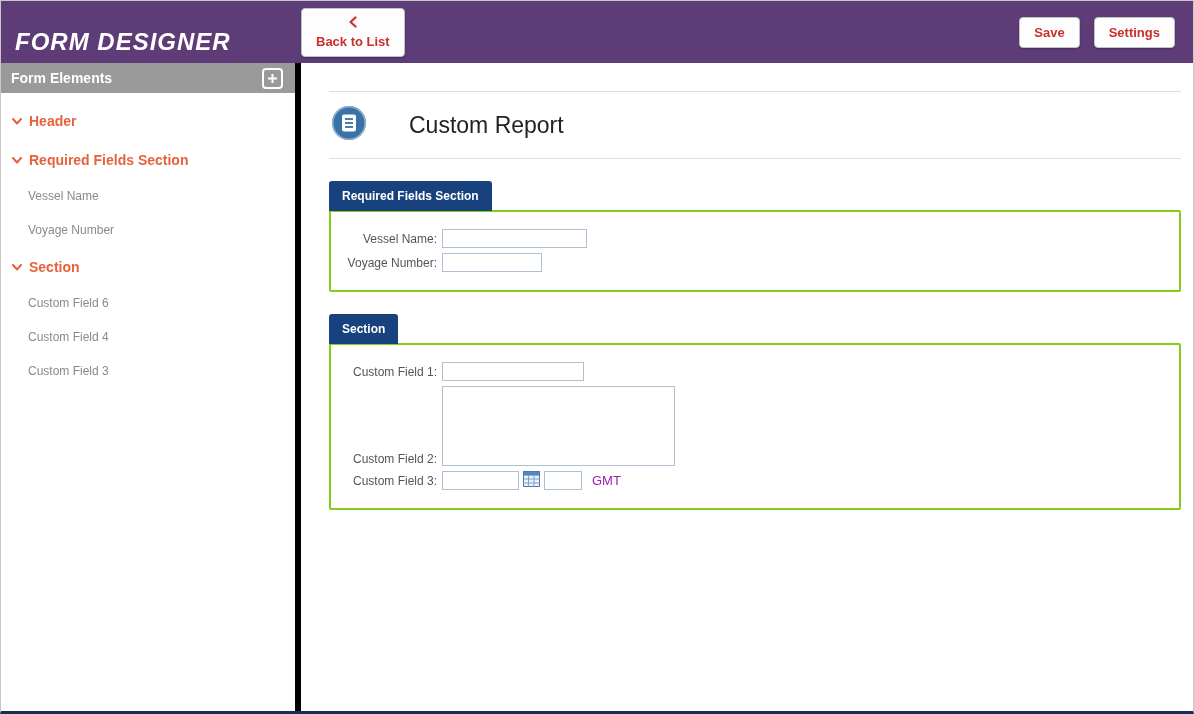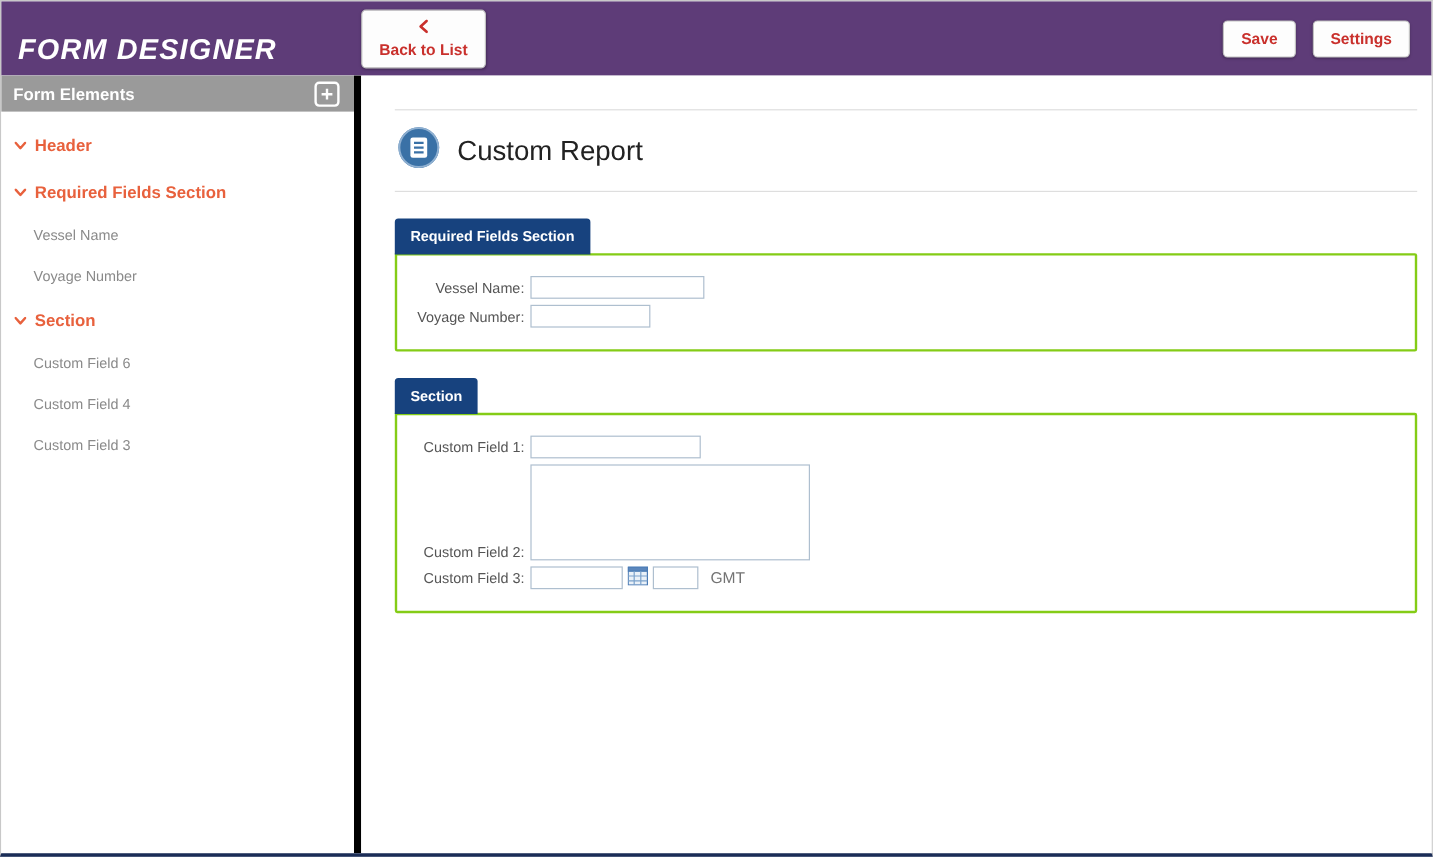--- a/index.html
+++ b/index.html
@@ -100,21 +100,21 @@
 
   
   .main { flex: 1; padding: 0 12px 0 28px; background: #ffffff; }
   .report-header {
     margin-top: 28px;
     border-top: 1px solid #dedede;
     border-bottom: 1px solid #dedede;
     padding: 13px 2px;
     display: flex;
     align-items: center;
-    gap: 14px;
+    gap: 42px;
   }
   .report-title { font-size: 23px; font-weight: normal; color: #222222; }
 
   .form-section { margin-top: 22px; }
   .tab {
     display: inline-block;
     background: #17427e;
     color: #ffffff;
     font-size: 12px;
     font-weight: bold;
@@ -152,21 +152,21 @@
     background: #ffffff;
   }
   .w-vessel { width: 145px; }
   .w-voyage { width: 100px; }
   .w-cf1 { width: 142px; }
   .w-date { width: 77px; }
   .w-time { width: 38px; }
   textarea.txt { width: 233px; height: 80px; resize: none; }
   .dt-row { display: flex; align-items: center; gap: 4px; }
   .cal-btn { background: none; border: none; padding: 0; cursor: pointer; display: inline-flex; }
-  .suffix { font-size: 13px; color: #737373; margin-left: 6px; }
+  .suffix { font-size: 13px; color: #a21caf; margin-left: 6px; }
 </style>
 </head>
 <body>
 
 <header class="topbar">
   <div class="logo">FORM DESIGNER</div>
   <button class="btn">
     <span class="chev-icon">
       <svg width="8" height="12" viewBox="0 0 8 12">
           <polyline points="6.5,1.5 1.5,6 6.5,10.5" fill="none" stroke="#c9302c" stroke-width="2.2" stroke-linecap="round" stroke-linejoin="round"></polyline>

